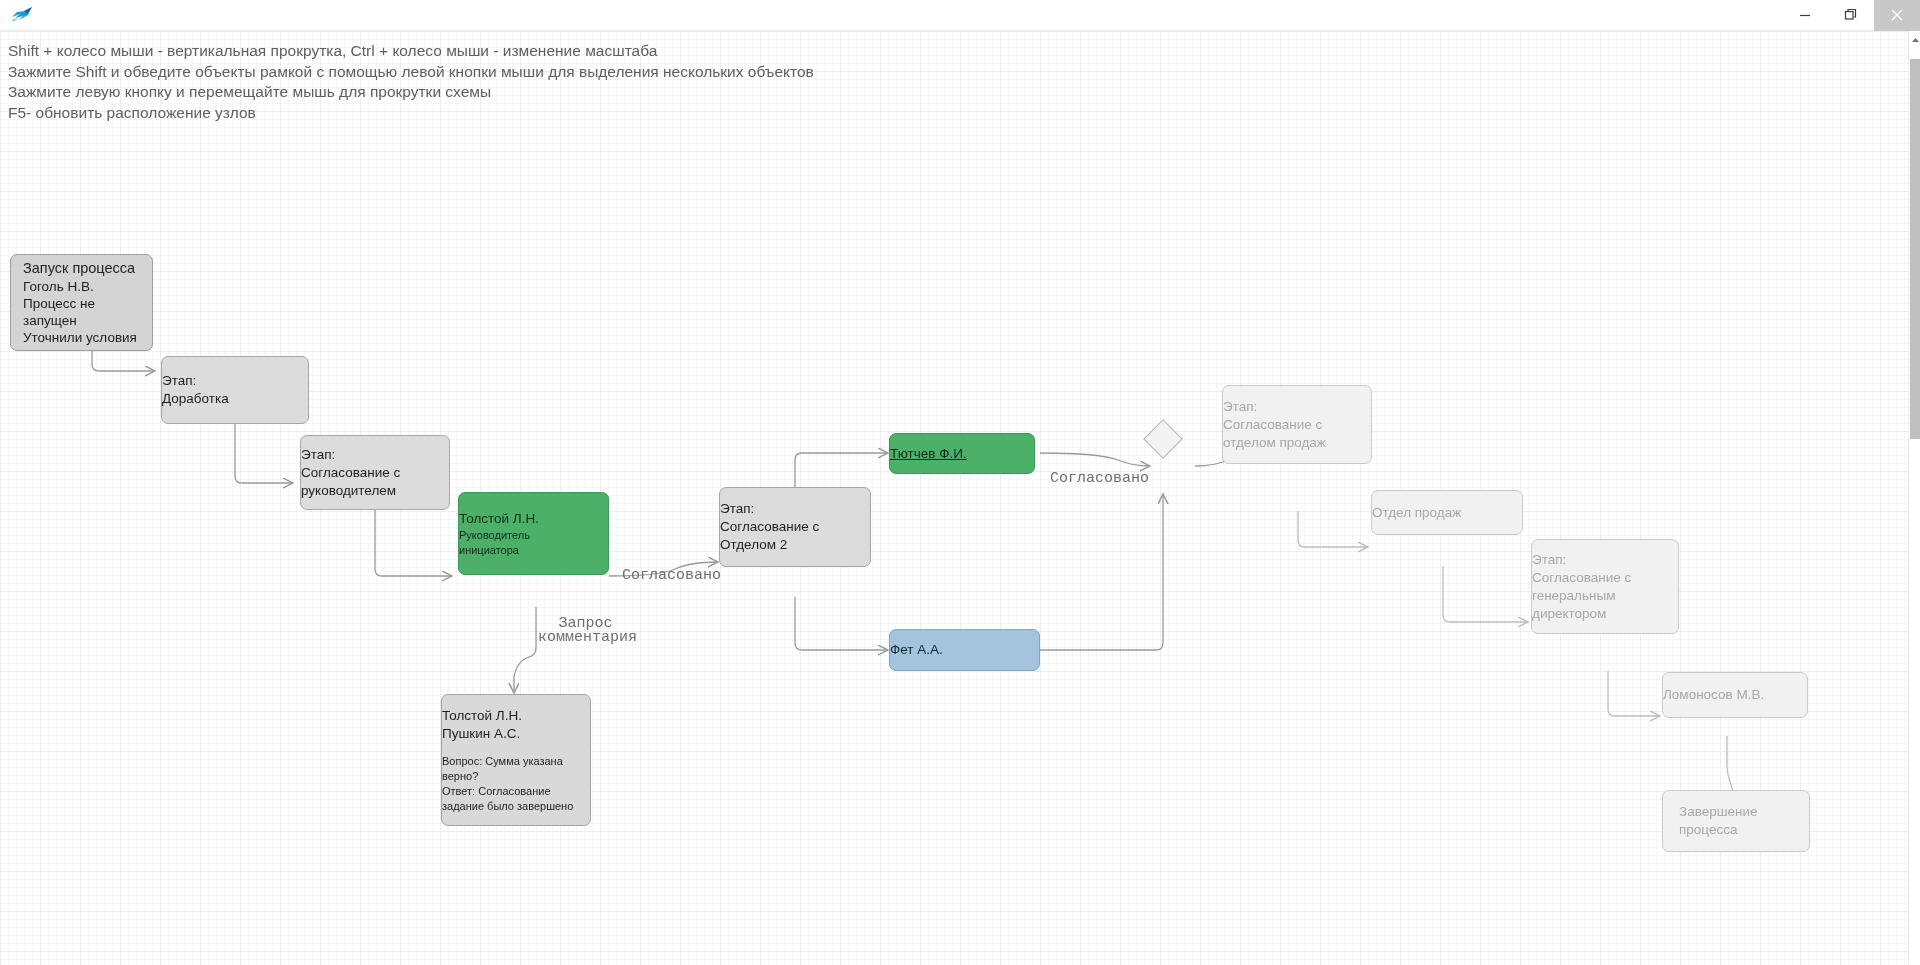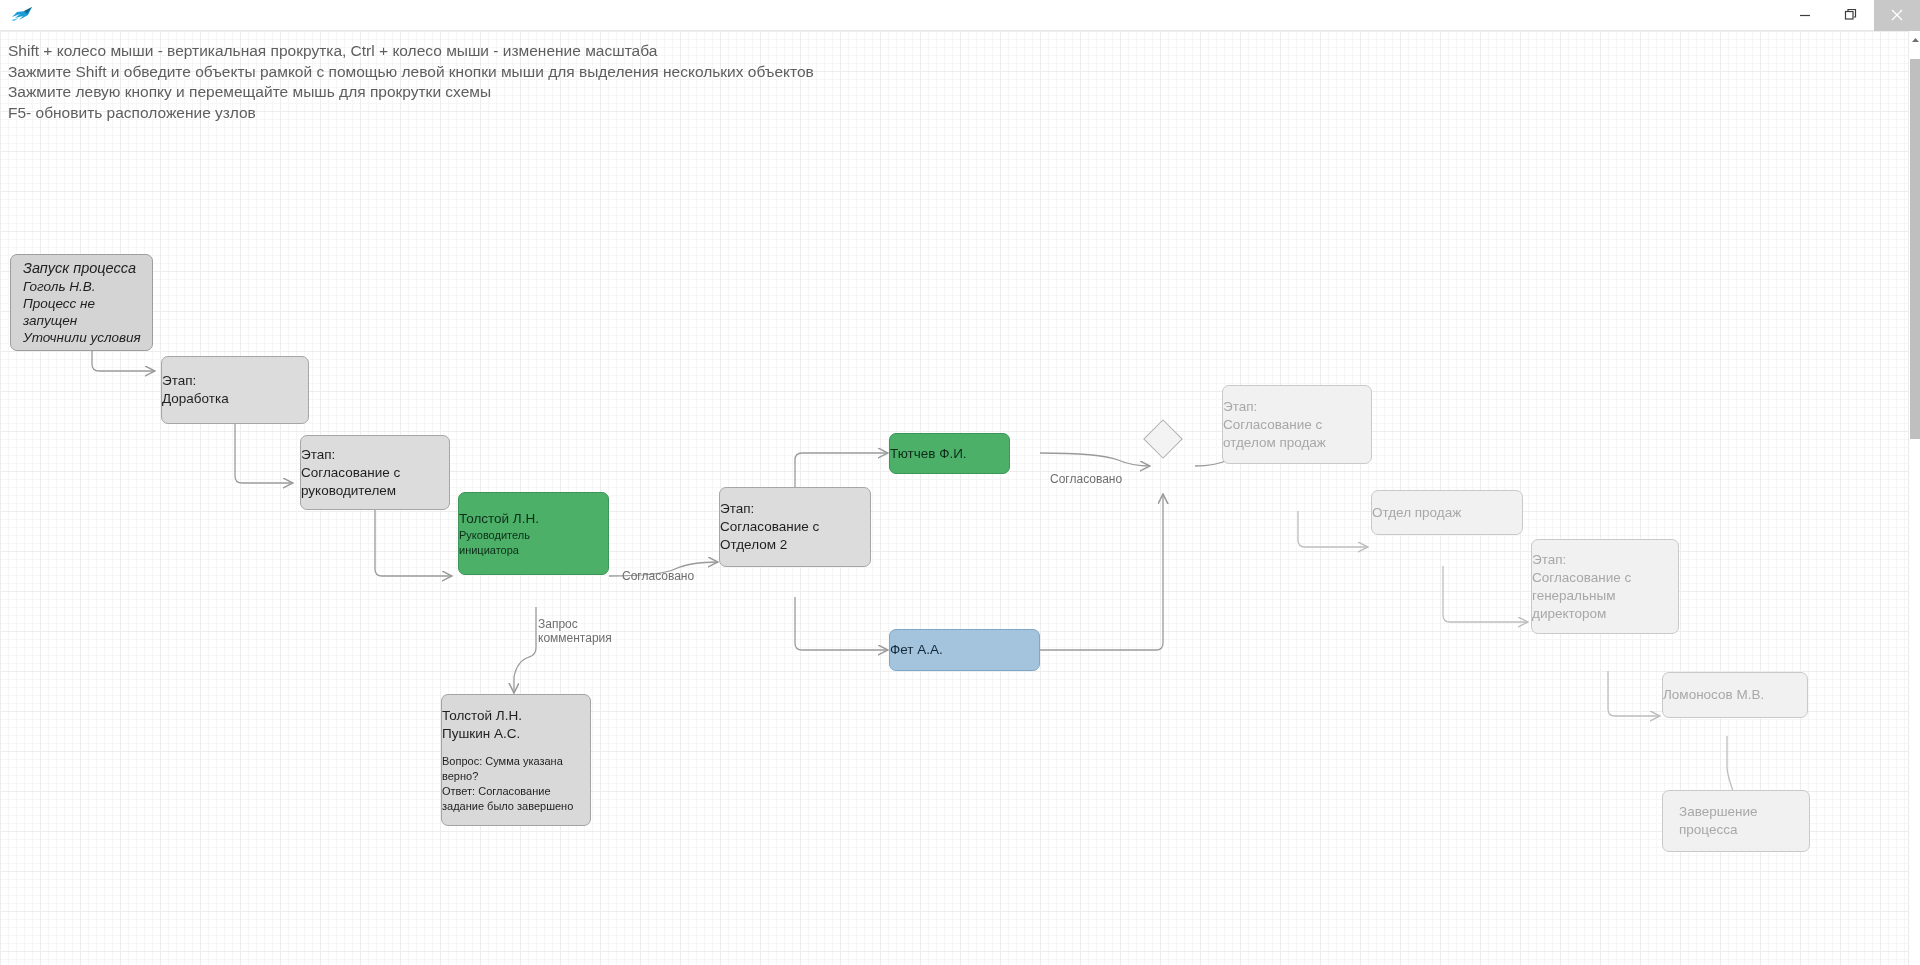--- a/index.html
+++ b/index.html
@@ -65,25 +65,26 @@
   
   .edges {
     position: absolute; top: 0; left: 0;
     width: 1908px; height: 934px;
     pointer-events: none;
   }
   .edge-path { fill: none; stroke: #9a9a9a; stroke-width: 1.3; }
   .edge-path.dim { stroke: #bdbdbd; }
   .edge-label {
     position: absolute;
-    font-size: 12px;
+    font-size: 15px;
     color: #6e6e6e;
-    text-align: left;
+    text-align: center;
     line-height: 14px;
     white-space: nowrap;
+    font-family: Liberation Mono, monospace;
   }
 
   
   .node {
     position: absolute;
     border-radius: 7px;
     display: flex; flex-direction: column;
     justify-content: center;
     background: #dcdcdc;
     border: 1px solid #a6a6a6;
@@ -92,21 +93,21 @@
   }
   .node .ln { font-size: 13.5px; line-height: 18px; }
   .node .ln.small { font-size: 11px; line-height: 15px; }
   .node .ln.gap { margin-top: 11px; }
 
   .node.start {
     background: #d4d4d4; border-color: #9d9d9d;
     text-align: left; align-items: flex-start;
     padding-left: 12px;
   }
-  .node.start .ln { font-size: 13.5px; line-height: 17px; font-style: italic; }
+  .node.start .ln { font-size: 13.5px; line-height: 17px; }
   .node.start .ln.title { font-size: 14.5px; margin-bottom: 1px; }
 
   .node.green { background: #4cb069; border-color: #3b9657; color: #0e2d18; }
   .node.blue  { background: #a4c4de; border-color: #7fa7c7; color: #13293a; }
 
   .node.dim {
     background: #f1f1f1;
     border-color: #c9c9c9;
     color: #a8a8a8;
   }
@@ -265,21 +266,21 @@
     <div class="ln small">Ответ: Согласование</div>
     <div class="ln small">задание было завершено</div>
   </div>
 
   <div class="node" style="left:719px; top:456px; width:152px; height:80px;">
     <div class="ln">Этап:</div>
     <div class="ln">Согласование с</div>
     <div class="ln">Отделом 2</div>
   </div>
 
-  <div class="node green" style="left:889px; top:402px; width:121px; height:41px;">
+  <div class="node green" style="left:889px; top:402px; width:146px; height:41px;text-decoration:underline;">
     <div class="ln">Тютчев Ф.И.</div>
   </div>
 
   <div class="node blue" style="left:889px; top:598px; width:151px; height:42px;">
     <div class="ln">Фет А.А.</div>
   </div>
 
   <div class="gateway" style="left:1149px; top:394px;"></div>
 
   <div class="node dim" style="left:1222px; top:354px; width:150px; height:79px;">

